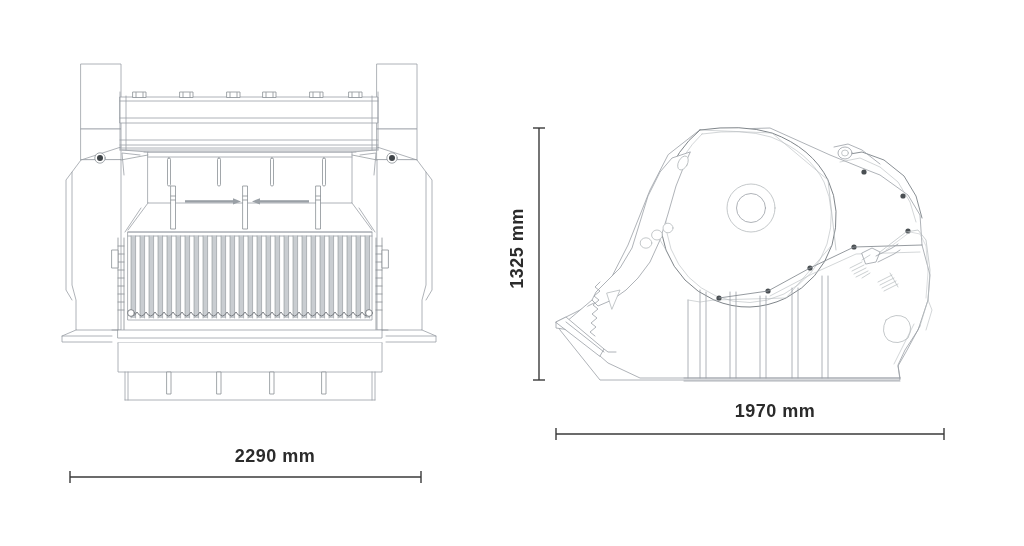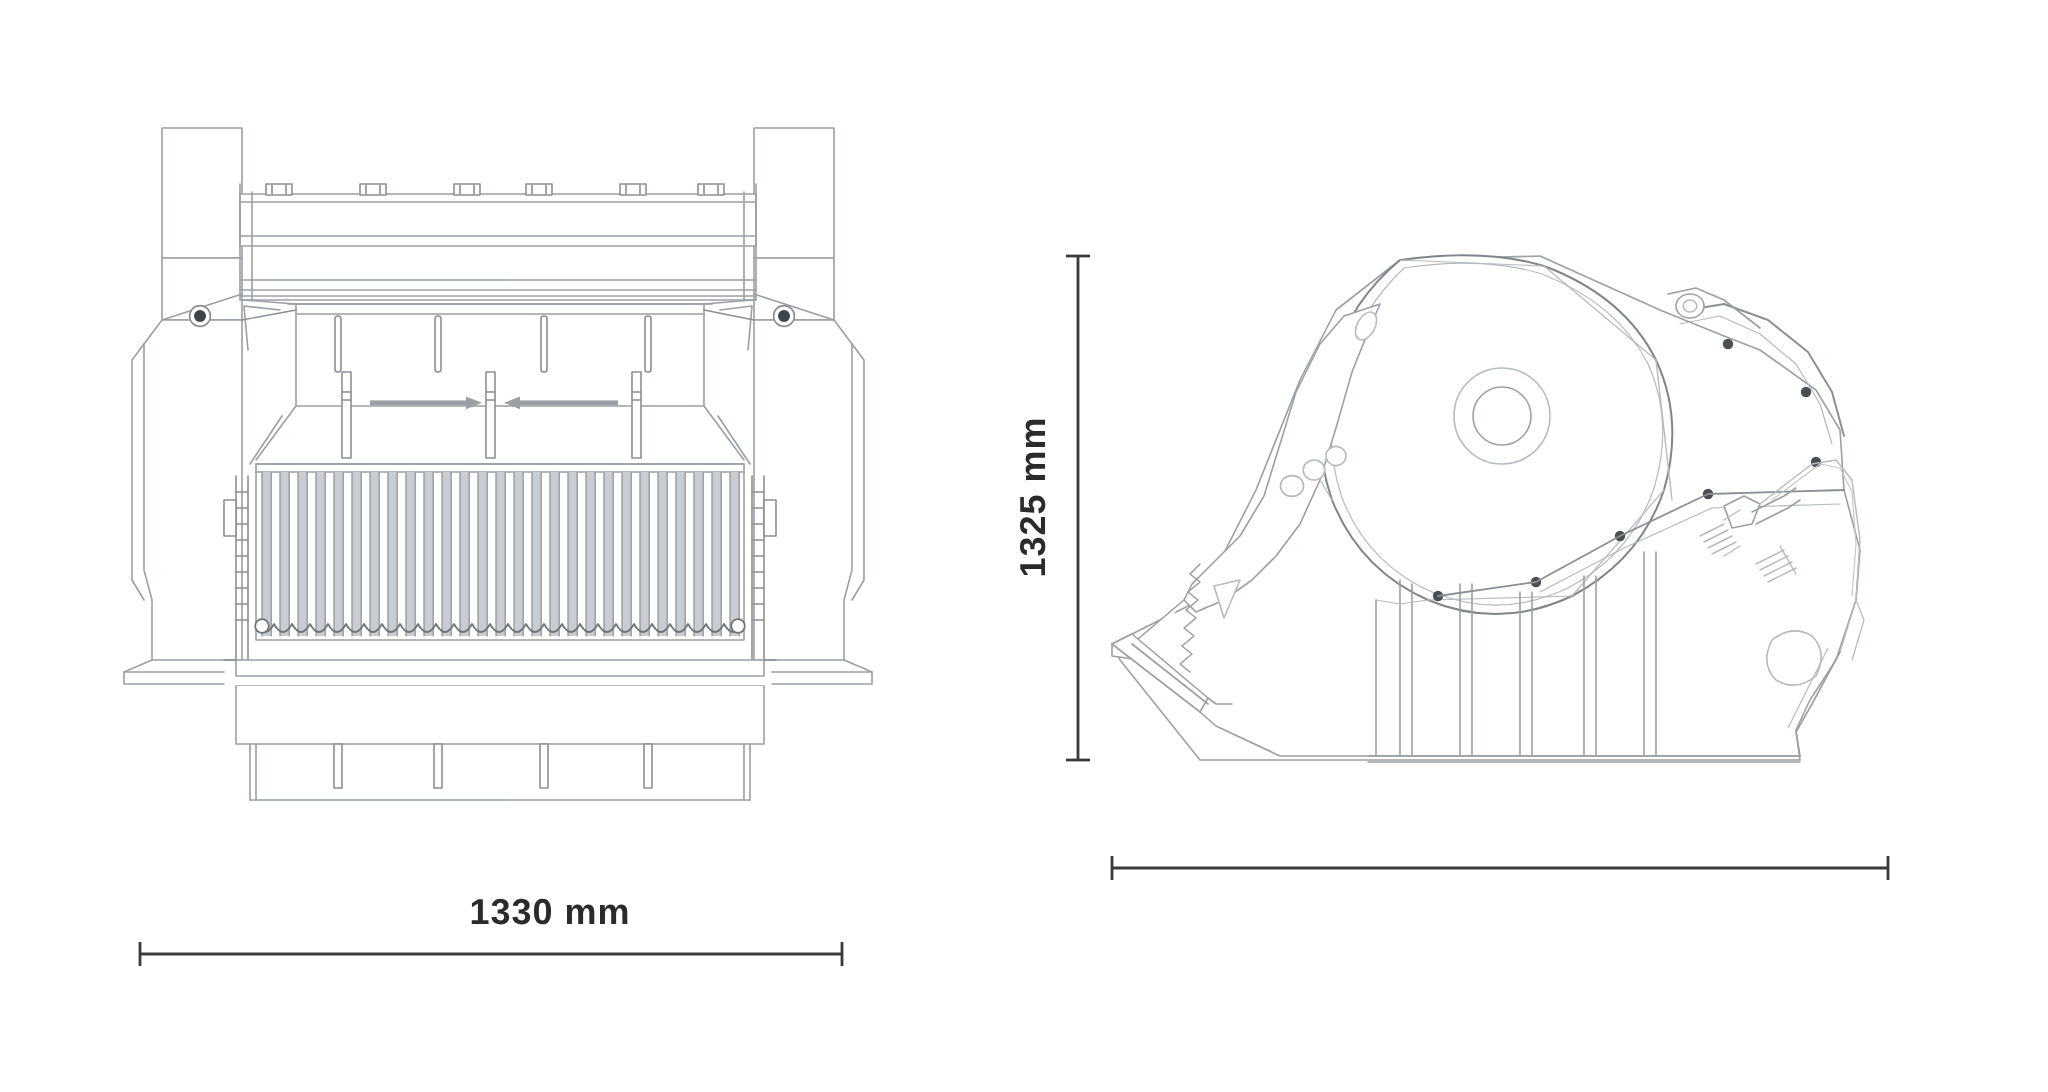--- a/index.html
+++ b/index.html
@@ -419,18 +419,19 @@
       </g>
 
       <g>
         <path d="M539 128 L539 380"></path>
         <path d="M533 128 L545 128"></path>
         <path d="M533 380 L545 380"></path>
       </g>
     </g>
   </svg>
 
-  <div class="dim-text" id="dim-width-left-label">1330 mm</div>
-
+  <div class="dim-text" id="dim-width-left-label">2290 mm</div>
+
+  <div class="dim-text" id="dim-width-right-label">1970 mm</div>
 
   <div class="dim-text" id="dim-height-right-label">1325 mm</div>
 
 </div>
 
 </body></html>

